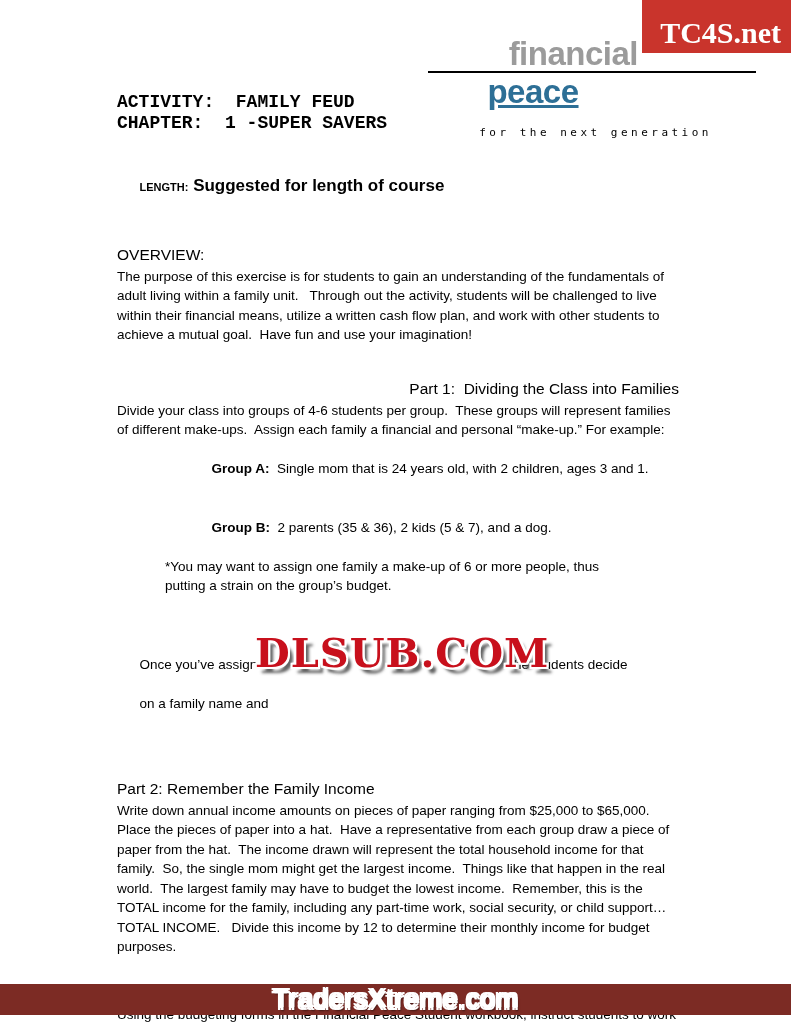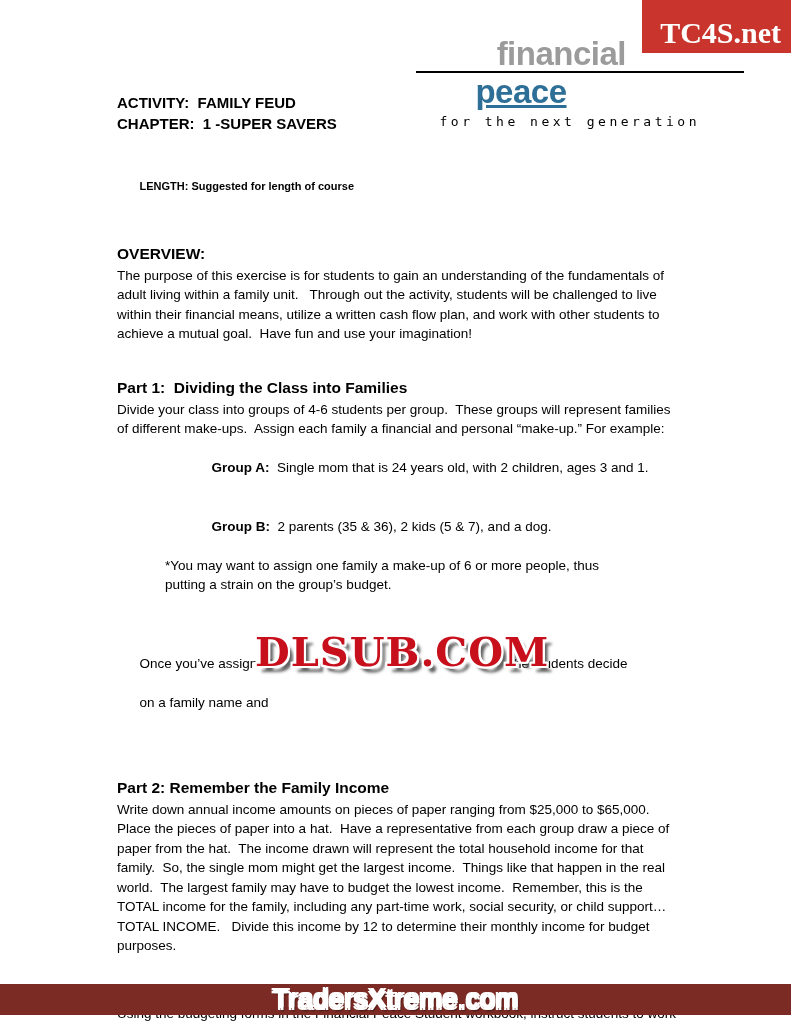--- a/index.html
+++ b/index.html
@@ -12,49 +12,49 @@
   
   .tc4s {
     position:absolute; top:0; right:0;
     background:#c9342c; color:#fff;
     font-family:"Liberation Serif", serif; font-weight:bold;
     font-size:30px; line-height:34px;
     padding:16px 10px 3px 18px;
   }
 
   
-  .logo { position:absolute; top:38px; left:416px; width:328px; }
+  .logo { position:absolute; top:38px; left:428px; width:328px; }
   .logo .financial {
     font-weight:bold; font-size:33px; line-height:31px;
     color:#9b9b9b; text-align:right; padding-right:118px; letter-spacing:-0.5px;
   }
   .logo .rule { height:2px; background:#000; margin-top:2px; }
   .logo .peace {
     font-weight:bold; font-size:33px; line-height:37px;
     color:#2d6f96; text-align:center; padding-right:118px; letter-spacing:-0.5px;text-decoration:underline;
   }
   .logo .tagline {
-    font-family:"DejaVu Sans Mono", monospace; font-size:13px;
+    font-family:"DejaVu Sans Mono", monospace; font-size:11px;
     letter-spacing:3.5px; text-align:right; padding-right:44px;
-    margin-top:4px; color:#000; white-space:nowrap;
+    margin-top:16px; color:#000; white-space:nowrap;
   }
 
   
   .content {
     position:absolute; top:92px; left:117px; width:562px;
     font-size:13.5px; line-height:19.5px;
   }
   .para { white-space:pre-wrap; margin:0; }
-  .hdr { font-weight:bold; font-size:15px; line-height:21px; white-space:pre-wrap; }
+  .hdr { font-weight:bold; font-size:18px; line-height:21px; white-space:pre-wrap;font-family:Liberation Mono, monospace; }
   .length-line { margin-top:22px; white-space:pre-wrap; }
   .length-line .lbl { font-weight:bold; font-size:11px; }
-  .length-line .val { font-weight:bold; font-size:11px; }
-  .sec-title { font-weight:bold; font-size:15.5px; line-height:20px; margin:0 0 2px 0; white-space:pre-wrap; }
+  .length-line .val { font-weight:bold; font-size:17px; }
+  .sec-title { font-weight:normal; font-size:15.5px; line-height:20px; margin:0 0 2px 0; white-space:pre-wrap; }
   .mt-overview { margin-top:28px; }
-  .mt-part1 { margin-top:34px; }
+  .mt-part1 { margin-top:34px;text-align:right; }
   .mt-part2 { margin-top:26px; }
   .mt-part3 { margin-top:26px; }
   .group-line { padding-left:48px; white-space:pre-wrap; }
   .group-line .glabel { font-weight:bold;margin-left:24px; }
   .note { padding-left:48px; width:470px; white-space:pre-wrap; }
   .closing { position:relative; margin-top:40px; white-space:pre-wrap; }
   .wm-gap { display:inline-block; width:238px; }
 
   
   .wm-mid {

